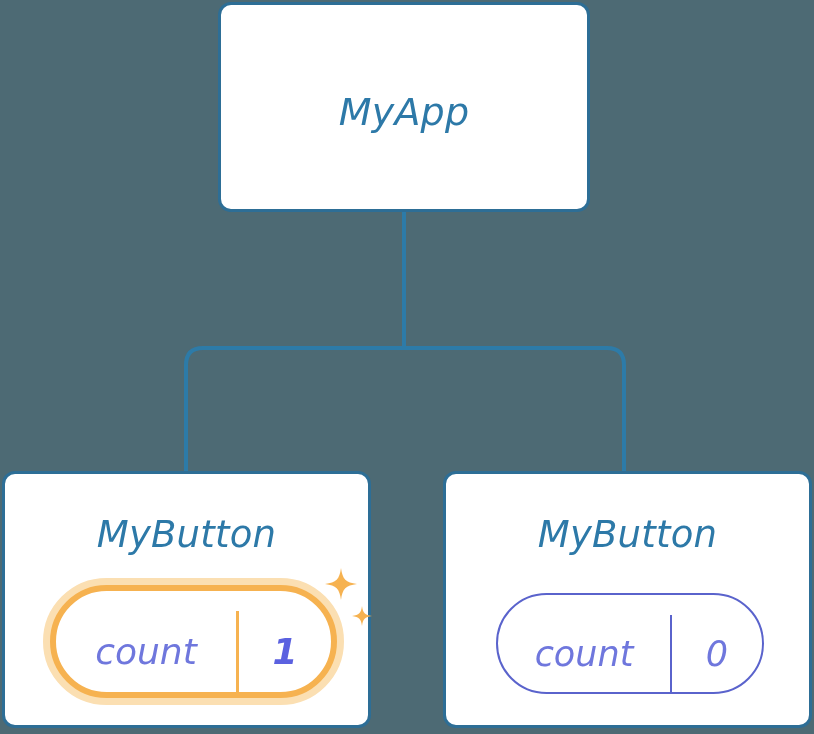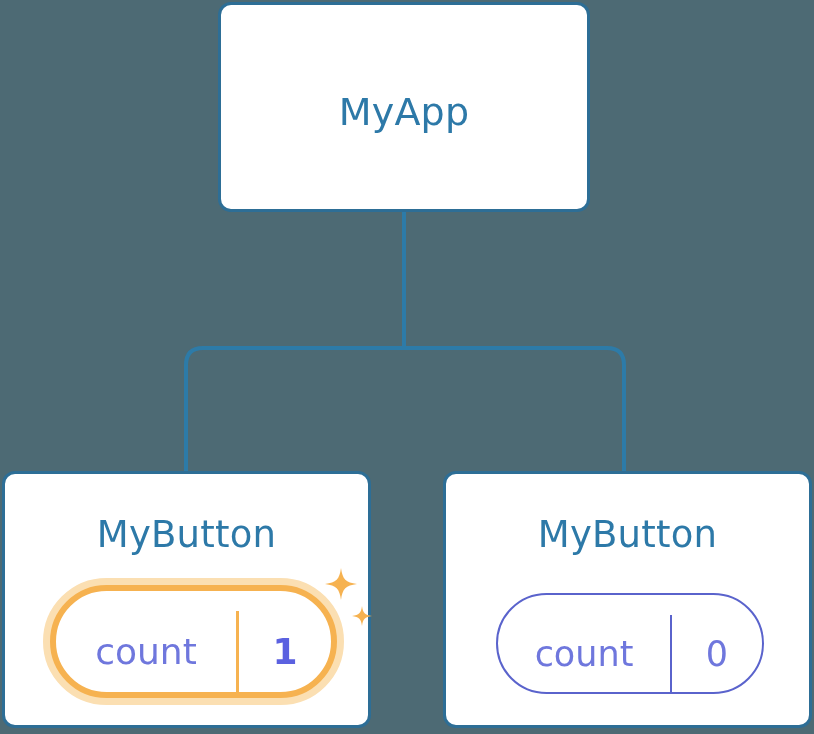--- a/index.html
+++ b/index.html
@@ -10,20 +10,21 @@
     width: 814px;
     height: 734px;
     overflow: hidden;
     font-family: "DejaVu Sans", "Liberation Sans", sans-serif;
   }
   #stage {
     position: relative;
     width: 814px;
     height: 734px;
     background: #4d6a74;
+    font-style: italic;
   }
   #edges {
     position: absolute;
     left: 0; top: 0;
     width: 814px;
     height: 734px;
   }
   .node-card {
     position: absolute;
     background: #ffffff;

